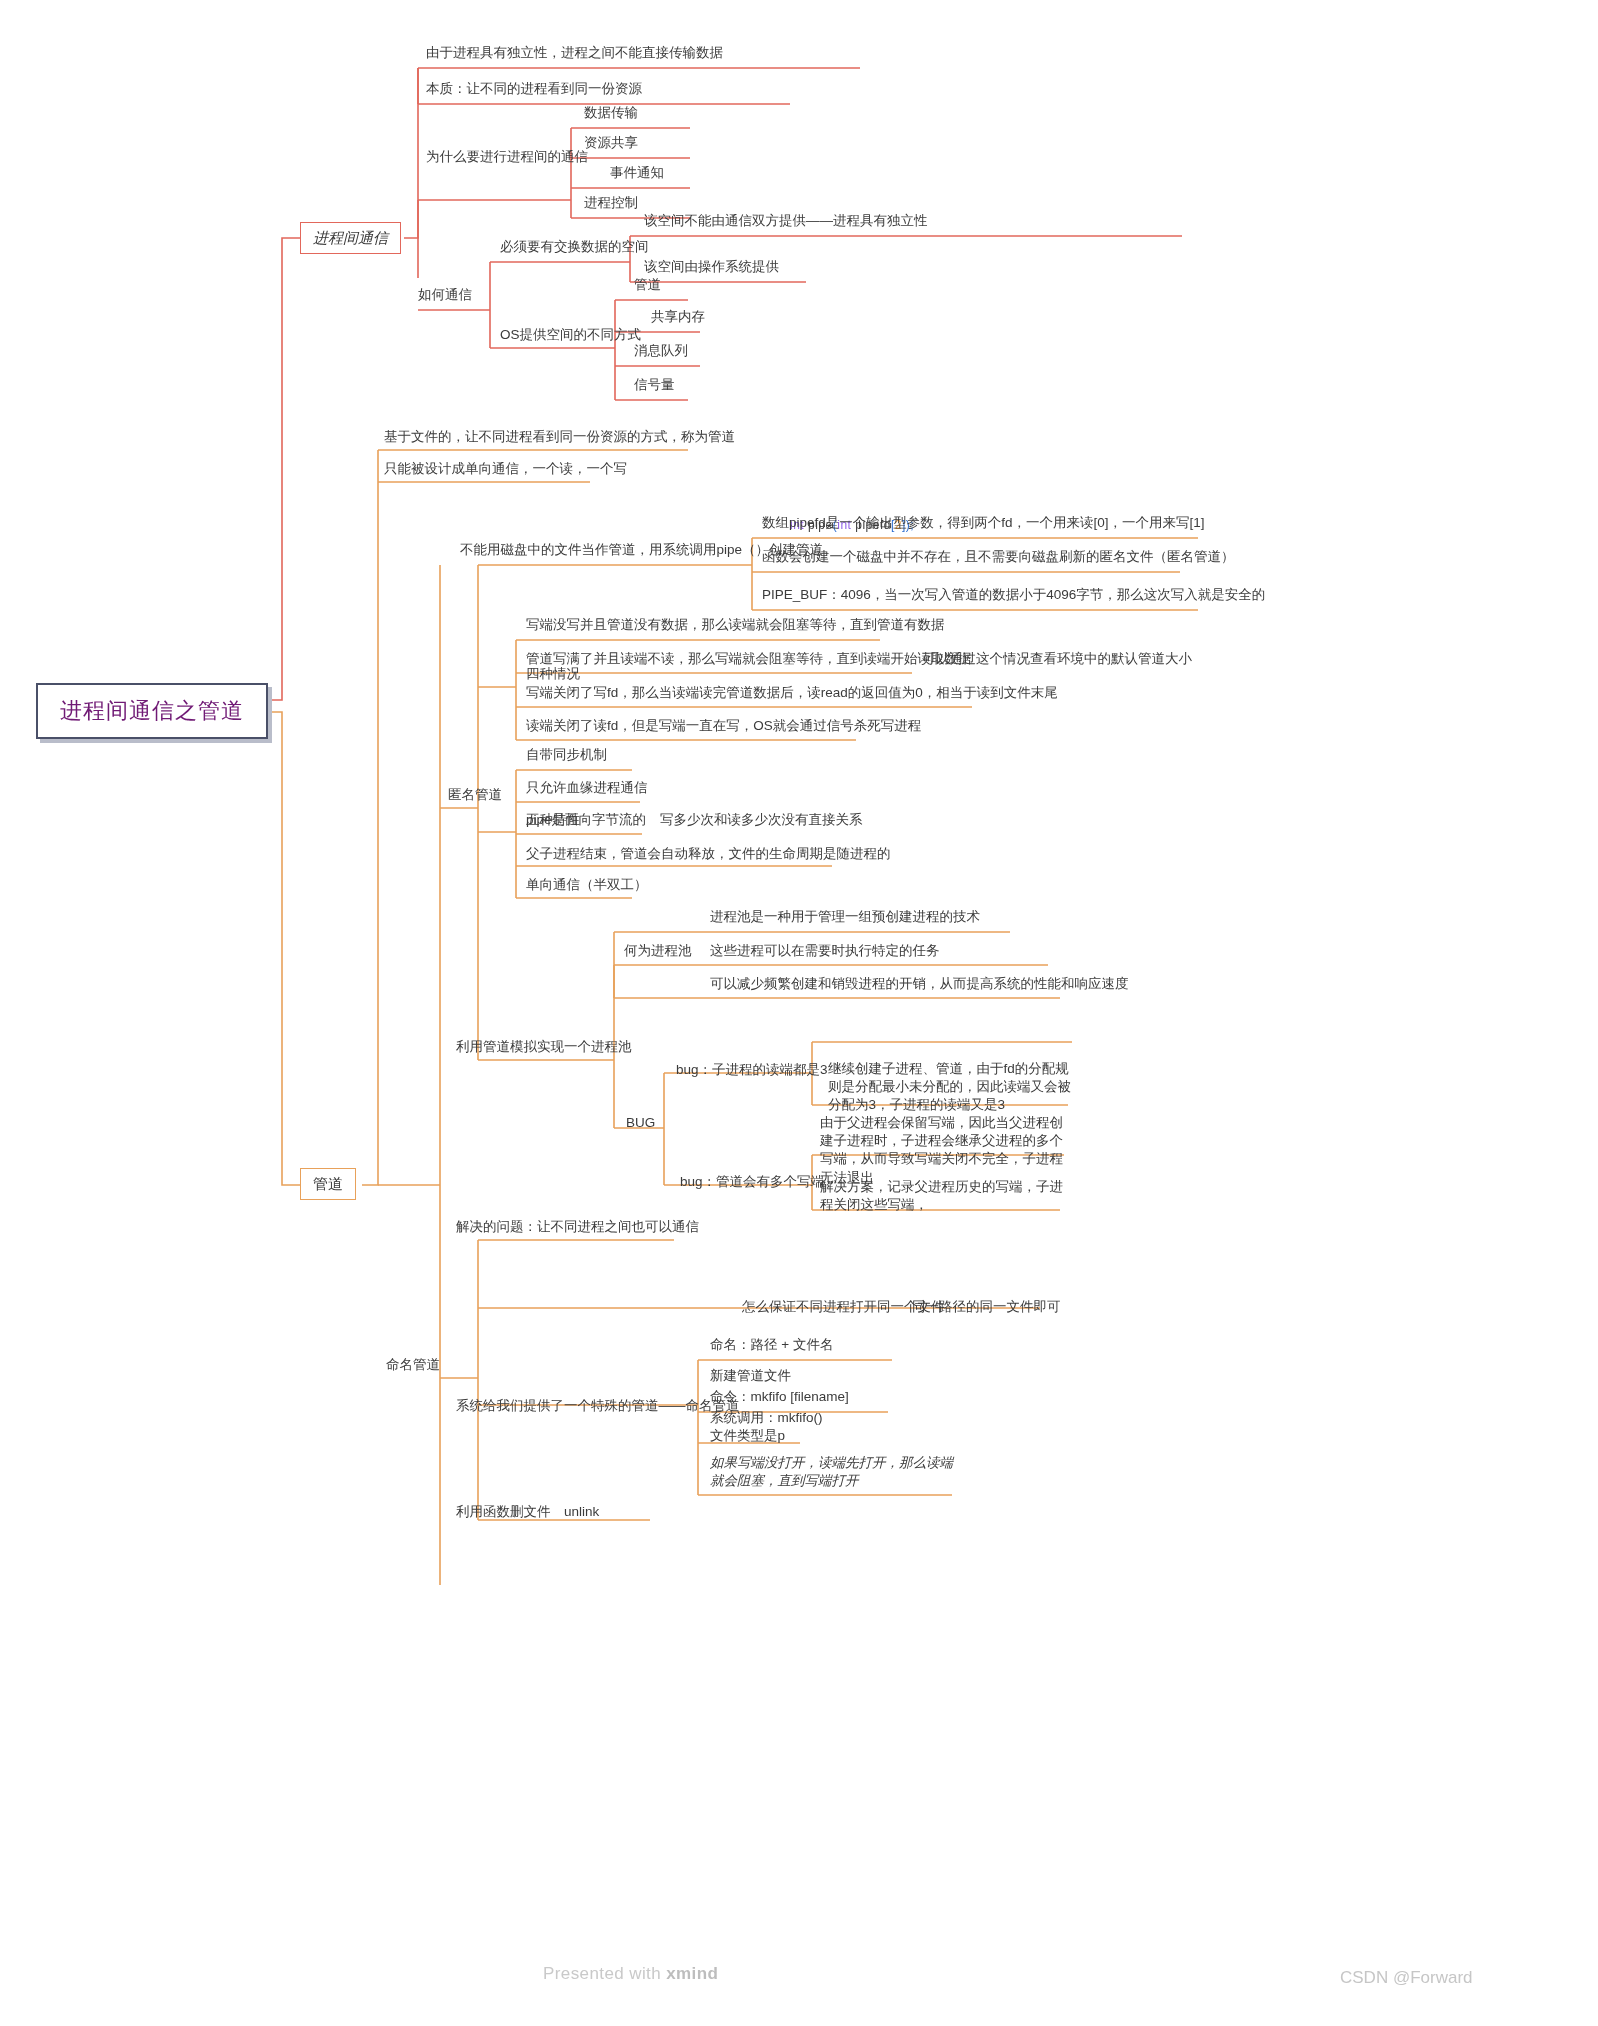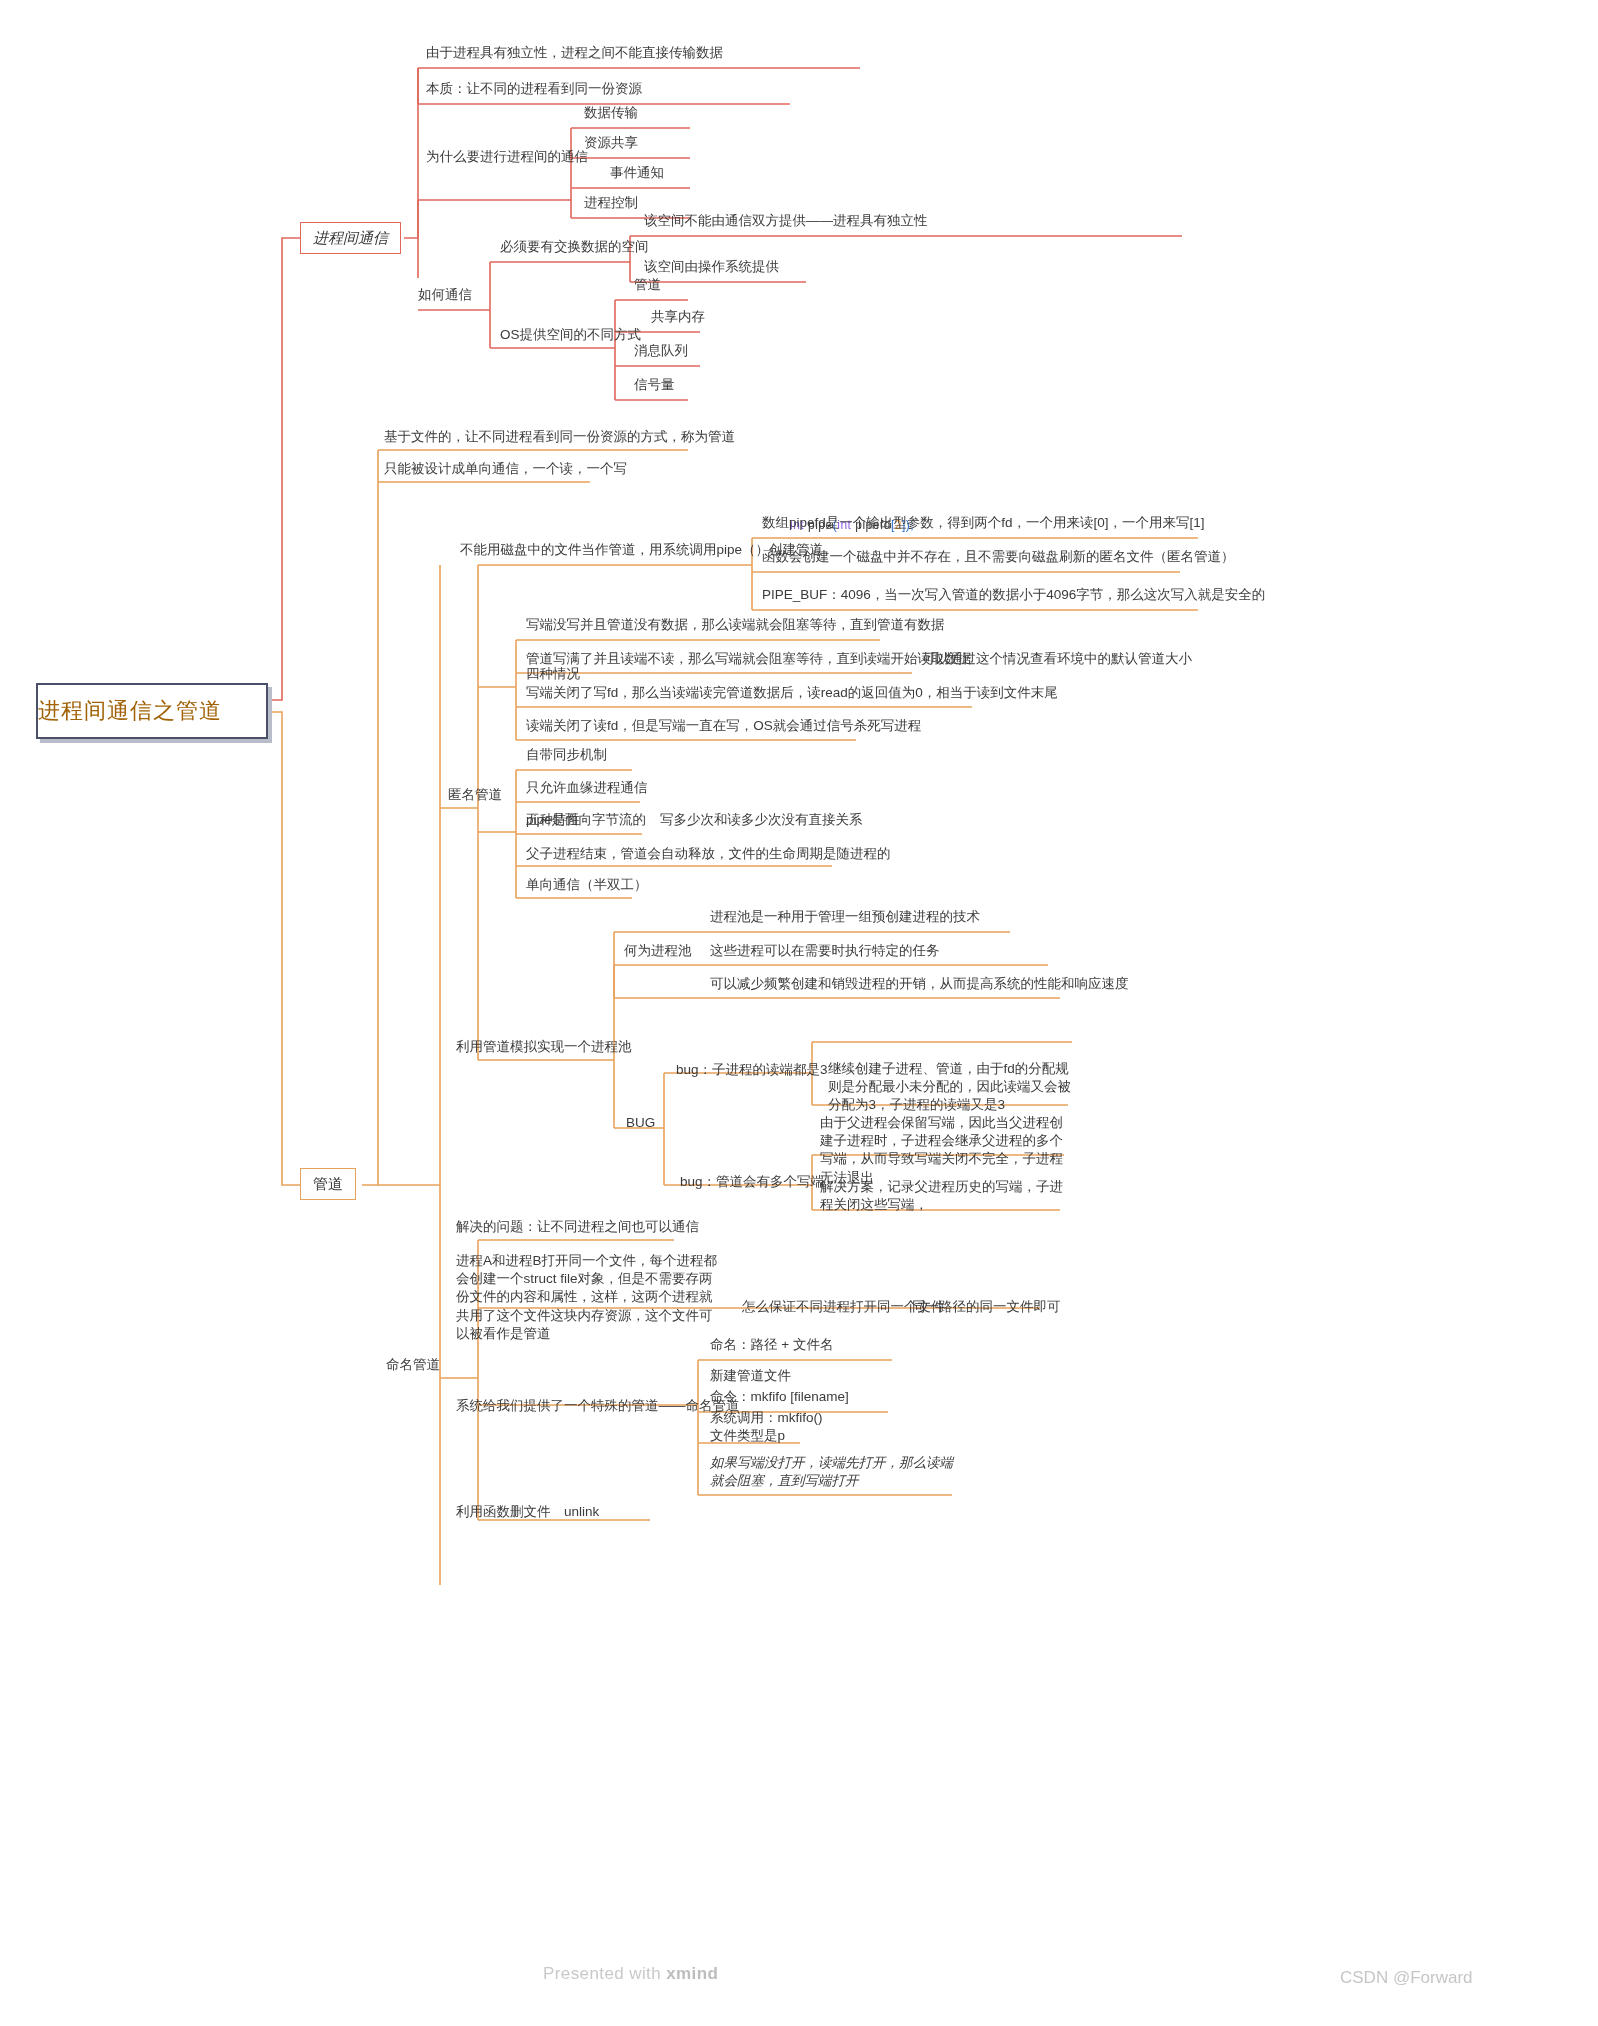--- a/index.html
+++ b/index.html
@@ -11,22 +11,22 @@
   #canvas{position:absolute;left:0;top:0;width:1598px;height:2026px;}
   svg.lines{position:absolute;left:0;top:0;width:1598px;height:2026px;pointer-events:none;}
   .node{position:absolute;white-space:nowrap;line-height:1.35;}
   .node.wrap{white-space:normal;}
 
   
   .root{
     left:36px;top:683px;width:228px;height:52px;
     border:2px solid #4a5068;background:#ffffff;
     box-shadow:4px 4px 0 0 #b9bdca;
-    display:flex;align-items:center;
-    font-size:22px;color:#a16207;letter-spacing:1px;
+    display:flex;align-items:center;justify-content:center;
+    font-size:22px;color:#701a75;letter-spacing:1px;
   }
 
   
   .l1box{
     border:1.4px solid #e2675b;background:#fff;
     padding:5px 12px;font-size:15px;color:#3a3a3a;
   }
   .l1box.orange{border-color:#e8a15a;}
 
   
@@ -231,21 +231,20 @@
   <div class="node lbl wrap" style="left:824px;top:1060px;width:244px;">继续创建子进程、管道，由于fd的分配规则是分配最小未分配的，因此读端又会被分配为3，子进程的读端又是3</div>
 
   <div class="node lbl" style="left:676px;top:1173px;">bug：管道会有多个写端</div>
   <div class="node lbl wrap" style="left:816px;top:1114px;width:248px;">由于父进程会保留写端，因此当父进程创建子进程时，子进程会继承父进程的多个写端，从而导致写端关闭不完全，子进程无法退出</div>
   <div class="node lbl wrap" style="left:816px;top:1178px;width:244px;">解决方案，记录父进程历史的写端，子进程关闭这些写端，</div>
 
   <div class="node lbl" style="left:382px;top:1356px;">命名管道</div>
 
   <div class="node lbl" style="left:452px;top:1218px;">解决的问题：让不同进程之间也可以通信</div>
 
-  <div class="node lbl wrap" style="left:452px;top:1252px;width:268px;">进程A和进程B打开同一个文件，每个进程都会创建一个struct file对象，但是不需要存两份文件的内容和属性，这样，这两个进程就共用了这个文件这块内存资源，这个文件可以被看作是管道</div>
   <div class="node lbl" style="left:738px;top:1298px;">怎么保证不同进程打开同一个文件</div>
   <div class="node lbl" style="left:908px;top:1298px;">同一路径的同一文件即可</div>
 
   <div class="node lbl" style="left:452px;top:1397px;">系统给我们提供了一个特殊的管道——命名管道</div>
 
   <div class="node lbl" style="left:706px;top:1336px;">命名：路径 + 文件名</div>
   <div class="node lbl wrap" style="left:706px;top:1366px;width:200px;white-space:pre-line;line-height:1.55;">新建管道文件
 命令：mkfifo [filename]
 系统调用：mkfifo()</div>
   <div class="node lbl" style="left:706px;top:1427px;">文件类型是p</div>

